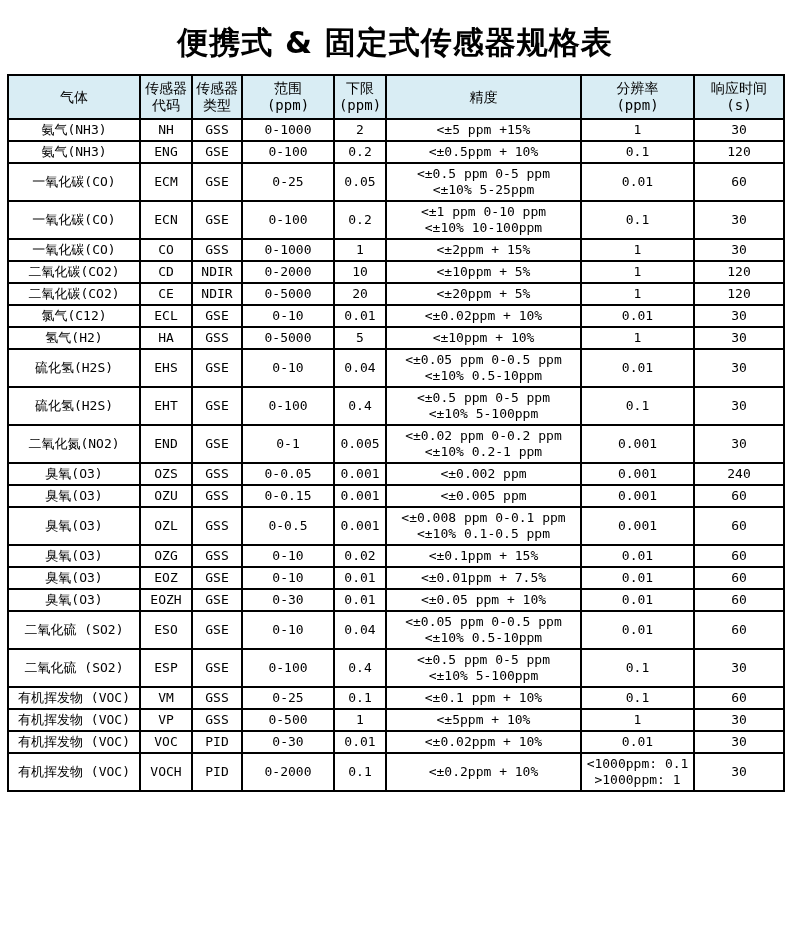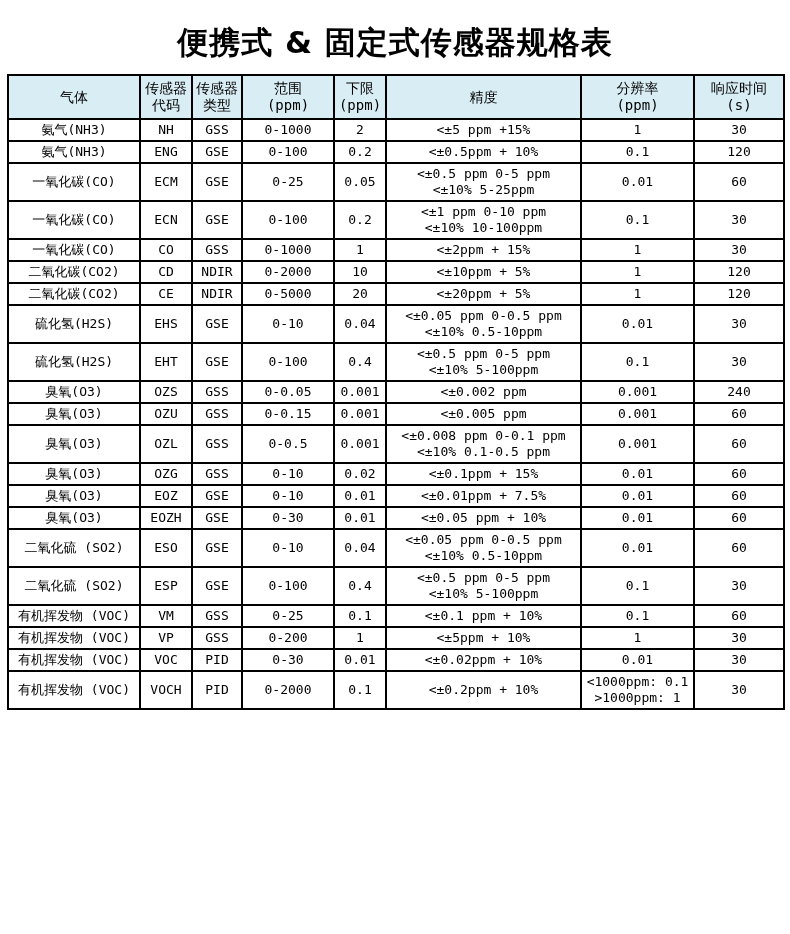--- a/index.html
+++ b/index.html
@@ -159,20 +159,40 @@
           <td>二氧化碳(CO2)</td>
           <td>CE</td>
           <td>NDIR</td>
           <td>0-5000</td>
           <td>20</td>
           <td>&lt;±20ppm + 5%</td>
           <td>1</td>
           <td>120</td>
         </tr>
         <tr>
+          <td>氯气(C12)</td>
+          <td>ECL</td>
+          <td>GSE</td>
+          <td>0-10</td>
+          <td>0.01</td>
+          <td>&lt;±0.02ppm + 10%</td>
+          <td>0.01</td>
+          <td>30</td>
+        </tr>
+        <tr>
+          <td>氢气(H2)</td>
+          <td>HA</td>
+          <td>GSS</td>
+          <td>0-5000</td>
+          <td>5</td>
+          <td>&lt;±10ppm + 10%</td>
+          <td>1</td>
+          <td>30</td>
+        </tr>
+        <tr>
           <td>硫化氢(H2S)</td>
           <td>EHS</td>
           <td>GSE</td>
           <td>0-10</td>
           <td>0.04</td>
           <td>&lt;±0.05 ppm 0-0.5 ppm
 &lt;±10% 0.5-10ppm</td>
           <td>0.01</td>
           <td>30</td>
         </tr>
@@ -181,20 +201,31 @@
           <td>EHT</td>
           <td>GSE</td>
           <td>0-100</td>
           <td>0.4</td>
           <td>&lt;±0.5 ppm 0-5 ppm
 &lt;±10% 5-100ppm</td>
           <td>0.1</td>
           <td>30</td>
         </tr>
         <tr>
+          <td>二氧化氮(NO2)</td>
+          <td>END</td>
+          <td>GSE</td>
+          <td>0-1</td>
+          <td>0.005</td>
+          <td>&lt;±0.02 ppm 0-0.2 ppm
+&lt;±10% 0.2-1 ppm</td>
+          <td>0.001</td>
+          <td>30</td>
+        </tr>
+        <tr>
           <td>臭氧(O3)</td>
           <td>OZS</td>
           <td>GSS</td>
           <td>0-0.05</td>
           <td>0.001</td>
           <td>&lt;±0.002 ppm</td>
           <td>0.001</td>
           <td>240</td>
         </tr>
         <tr>
@@ -277,21 +308,21 @@
           <td>0-25</td>
           <td>0.1</td>
           <td>&lt;±0.1 ppm + 10%</td>
           <td>0.1</td>
           <td>60</td>
         </tr>
         <tr>
           <td>有机挥发物 (VOC)</td>
           <td>VP</td>
           <td>GSS</td>
-          <td>0-200</td>
+          <td>0-500</td>
           <td>1</td>
           <td>&lt;±5ppm + 10%</td>
           <td>1</td>
           <td>30</td>
         </tr>
         <tr>
           <td>有机挥发物 (VOC)</td>
           <td>VOC</td>
           <td>PID</td>
           <td>0-30</td>

